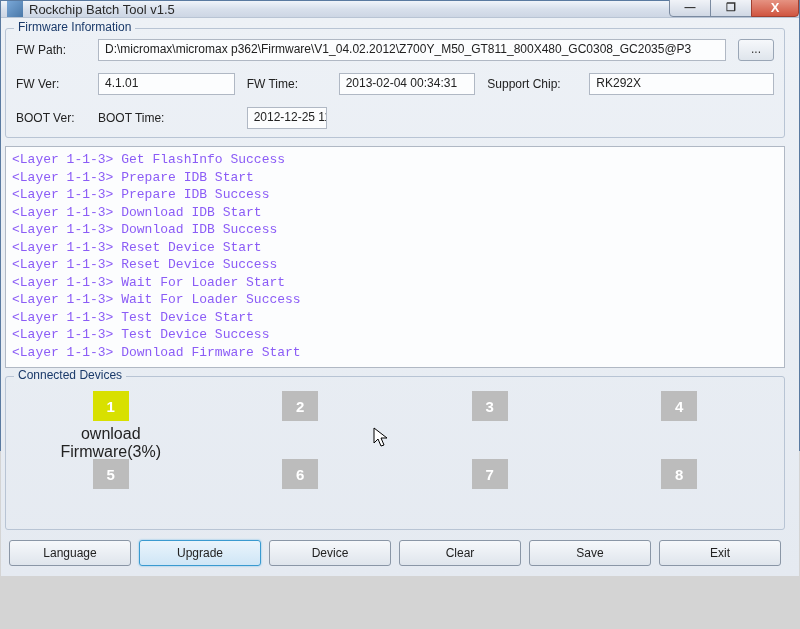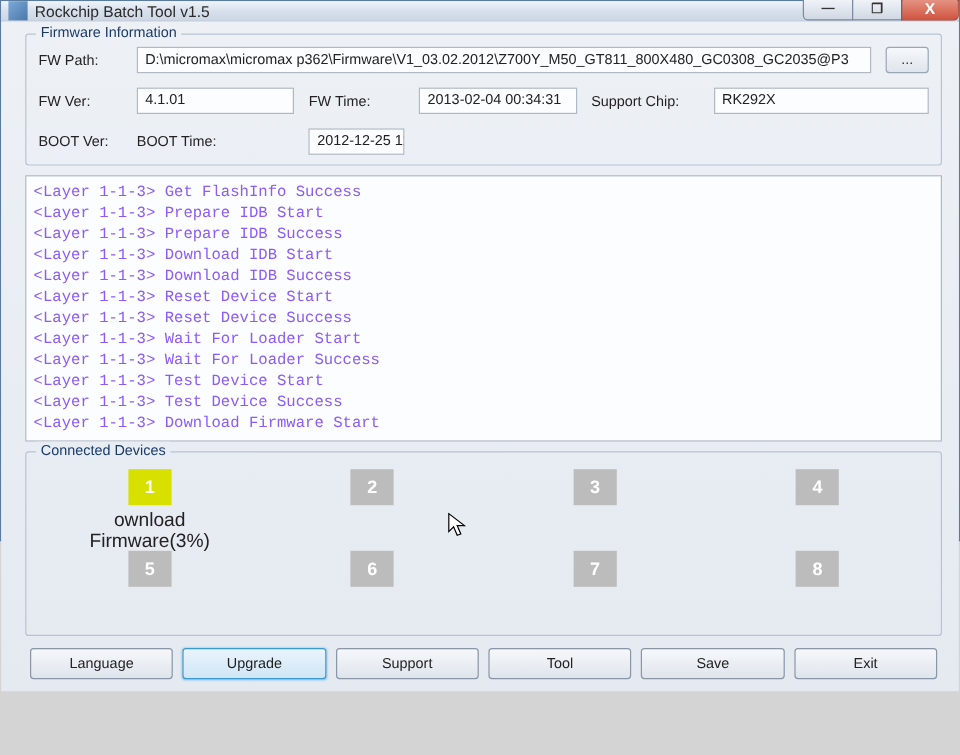--- a/index.html
+++ b/index.html
@@ -45,21 +45,21 @@
   .win-btn.close {
     background: linear-gradient(to bottom,#e89a8a,#d05540);
     border-color: #a04030;
     border-radius: 0 0 4px 0;
     width: 48px;
   }
   .win-btn span { font-size: 11px; color:#333; font-weight:bold;}
   .win-btn.close span{ color:#fff; font-size:13px;}
   .client {
     flex: 1;
-    padding: 10px 14px 10px 20px;
+    padding: 10px 14px 10px 4px;
     display: flex;
     flex-direction: column;
     background: linear-gradient(to bottom,#edf1f6,#e5eaf1);
   }
   .groupbox {
     border: 1px solid #b8c4d4;
     border-radius: 3px;
     padding: 10px 10px 8px 10px;
     position: relative;
     margin-bottom: 8px;
@@ -199,21 +199,21 @@
         </div>
     </div>
   </div>
 
   <div class="client">
 
     <div class="groupbox">
       <div class="group-title">Firmware Information</div>
       <div class="fw-grid">
         <div class="fw-label">FW Path:</div>
-        <div class="fw-field" style="grid-column: 2 / 7">D:\micromax\micromax p362\Firmware\V1_03.02.2012\Z700Y_M50_GT811_800X480_GC0308_GC2035@P3</div>
+        <div class="fw-field" style="grid-column: 2 / 7">D:\micromax\micromax p362\Firmware\V1_04.02.2012\Z700Y_M50_GT811_800X480_GC0308_GC2035@P3</div>
         <div class="browse-btn">...</div>
 
         <div class="fw-label">FW Ver:</div>
         <div class="fw-field">4.1.01</div>
         <div class="fw-label">FW Time:</div>
         <div class="fw-field">2013-02-04 00:34:31</div>
         <div class="fw-label">Support Chip:</div>
         <div class="fw-field" style="grid-column:6/8">RK292X</div>
 
         <div class="fw-label">BOOT Ver:</div>
@@ -251,22 +251,22 @@
           <div class="dev-col"><div class="dev-slot">5</div><div class="dev-status"></div></div>
           <div class="dev-col"><div class="dev-slot">6</div><div class="dev-status"></div></div>
           <div class="dev-col"><div class="dev-slot">7</div><div class="dev-status"></div></div>
           <div class="dev-col"><div class="dev-slot">8</div><div class="dev-status"></div></div>
         </div>
     </div>
 
     <div class="button-row">
       <div class="btn">Language</div>
       <div class="btn primary">Upgrade</div>
-      <div class="btn">Support</div>
-      <div class="btn">Tool</div>
+      <div class="btn">Device</div>
+      <div class="btn">Clear</div>
       <div class="btn">Save</div>
       <div class="btn">Exit</div>
     </div>
 
   </div>
 </div>
 
 <svg class="cursor" viewBox="0 0 16 22">
   <path d="M1 1 L1 16 L5 12 L8 19 L11 18 L8 11 L14 11 Z" fill="#fff" stroke="#000" stroke-width="1"></path>
 </svg>

